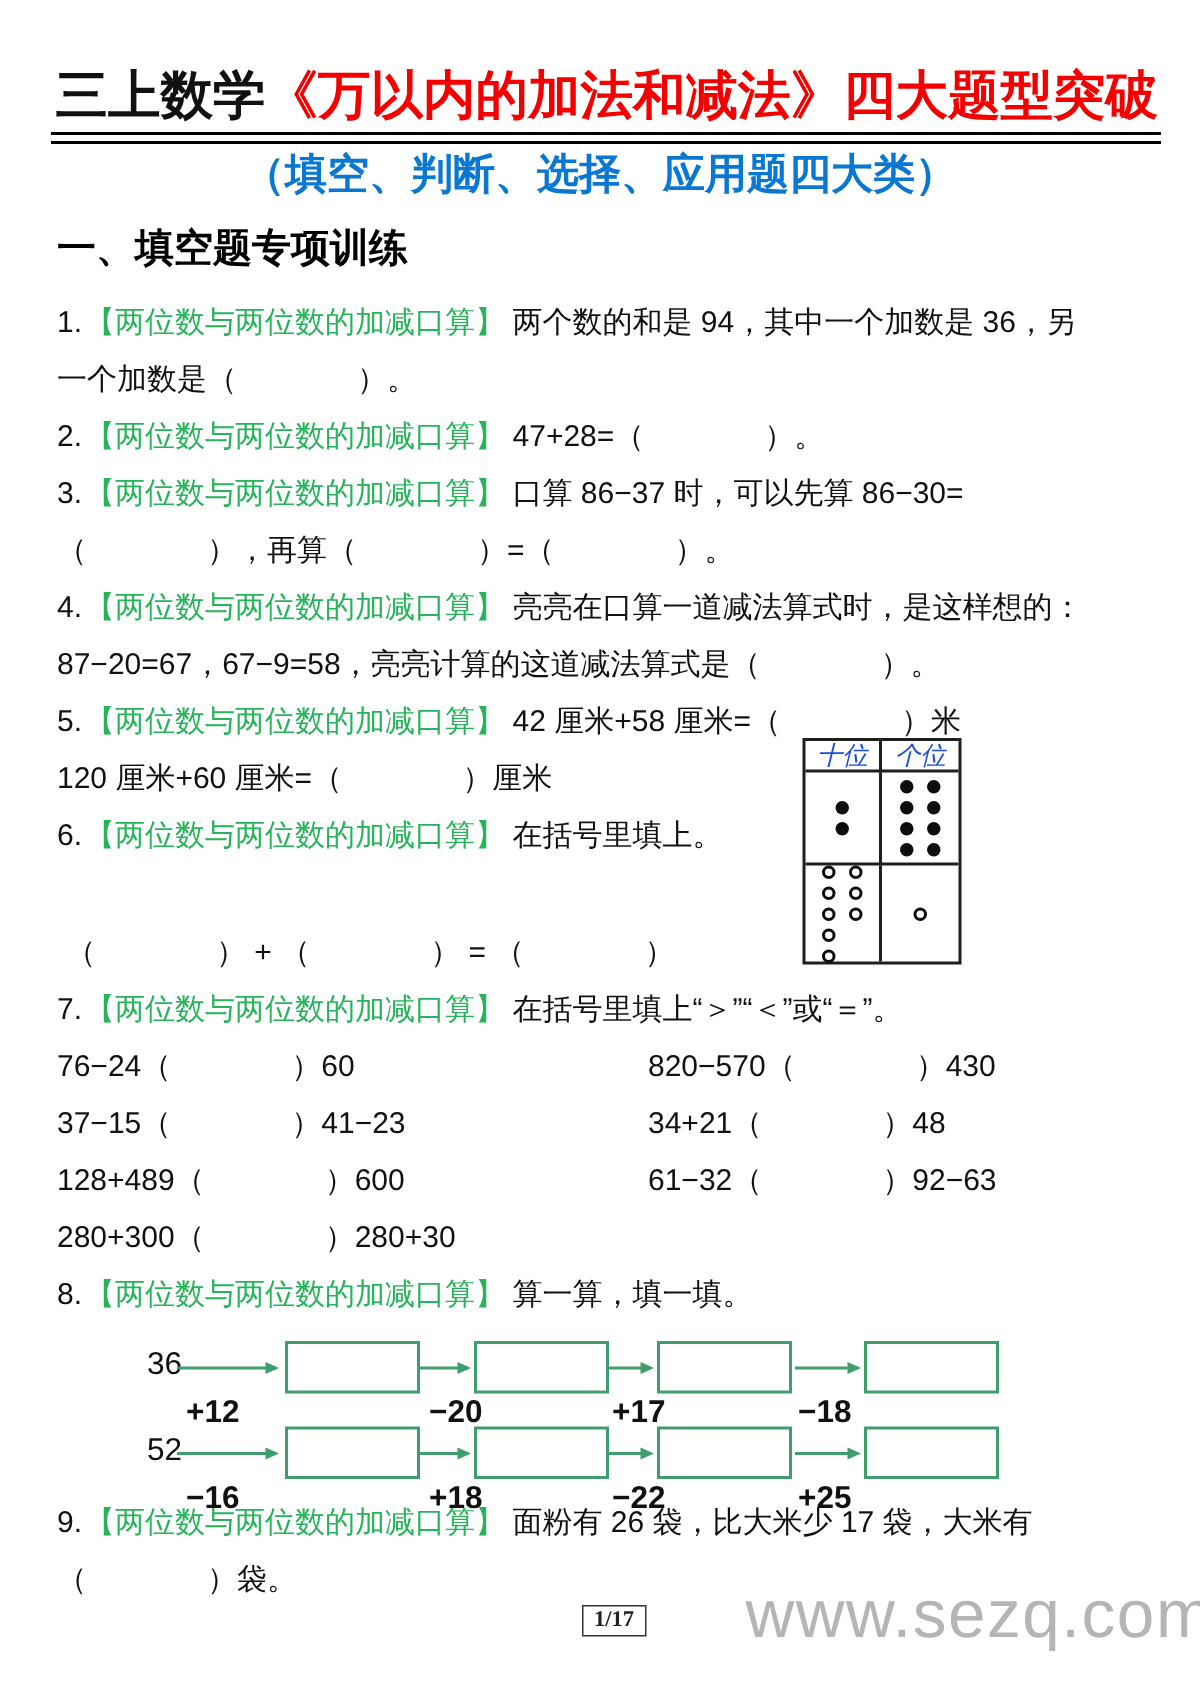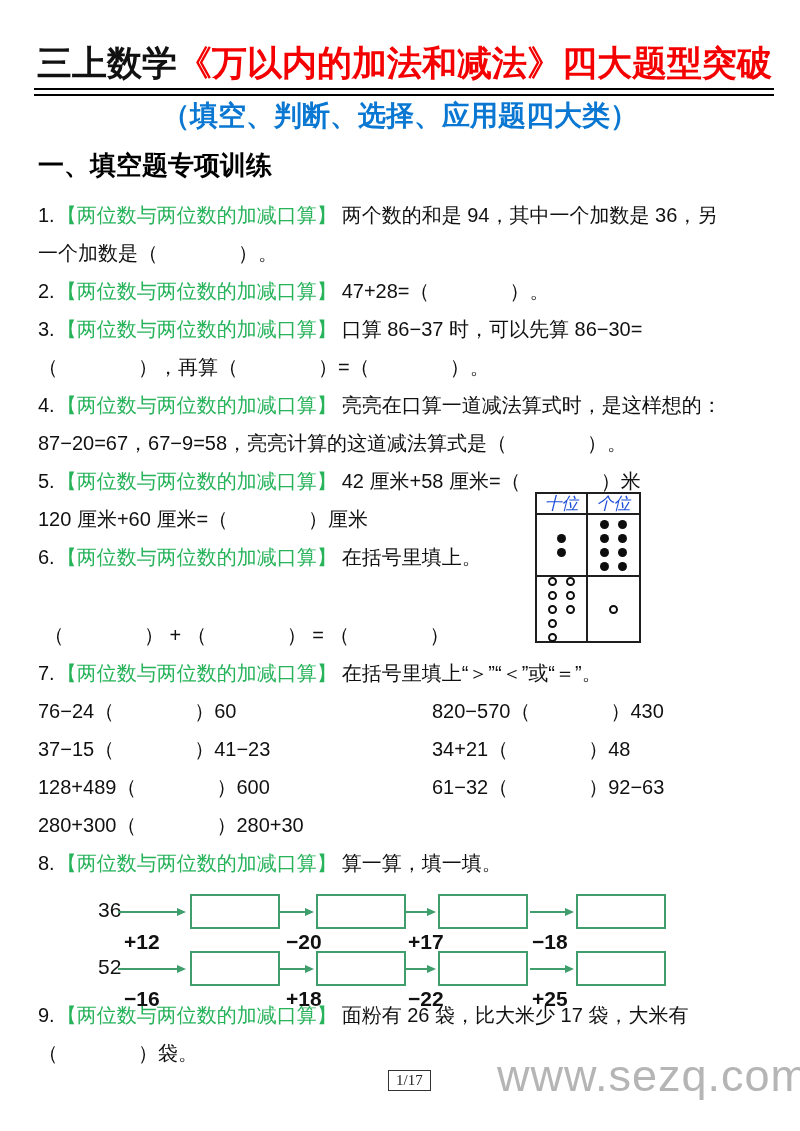--- a/index.html
+++ b/index.html
@@ -50,21 +50,21 @@
   .r1{height:62px;border-bottom:2px solid #1f1f1f;}
   .r2{height:64px;}
   .dotcell{display:flex;flex-direction:column;justify-content:center;gap:5px;}
   .dot-row{display:flex;gap:9px;justify-content:flex-start;}
   .dot{width:9px;height:9px;border-radius:50%;box-sizing:border-box;}
   .dot.filled{background:#0d0d0d;}
   .dot.hollow{border:2px solid #0d0d0d;background:#fff;}
 
   
   .pagebox{position:absolute;left:388px;top:1070px;border:1.5px solid #333;
-           padding:1px 7px;font-family:"Liberation Serif","DejaVu Serif",serif;font-size:15px;color:#222;}
+           padding:1px 7px;font-family:"Liberation Serif","DejaVu Serif",serif;font-size:15px;color:#222;font-weight:bold;}
   .watermark{position:absolute;left:497px;top:1050px;font-size:45px;color:#b5b5b5;letter-spacing:1px;}
 </style>
 </head>
 <body>
 
 <div class="page">
 
   <div class="title"><span>三上数学</span><span class="red">《万以内的加法和减法》四大题型突破</span></div>
   <div class="rule"></div>
   <div class="subtitle">（填空、判断、选择、应用题四大类）</div>

